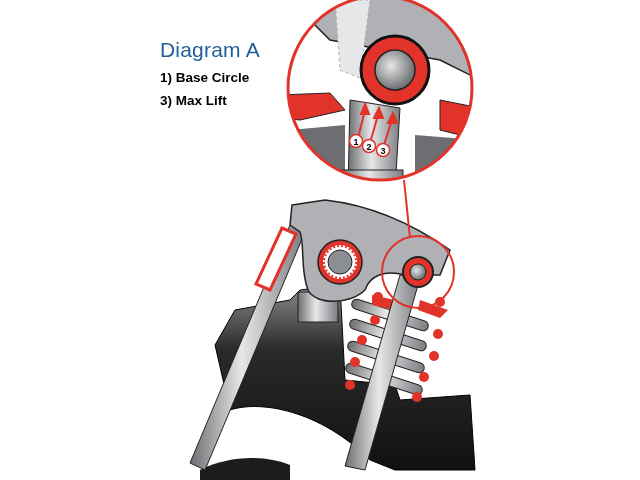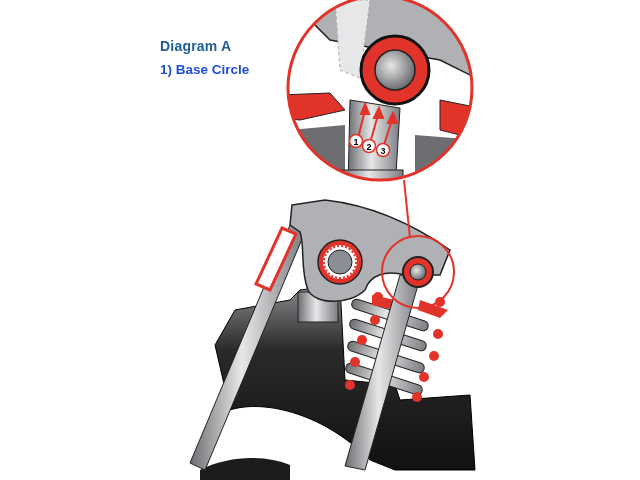--- a/index.html
+++ b/index.html
@@ -1,27 +1,28 @@
 <!DOCTYPE html>
 <html><head>
 <meta charset="utf-8">
 <style>
   html,body{margin:0;padding:0;background:#ffffff;}
   body{width:640px;height:480px;position:relative;overflow:hidden;font-family:"Liberation Sans",sans-serif;}
   .legend{position:absolute;left:160px;top:38px;}
-  .legend-title{color:#1f5e99;font-weight:bold;font-size:14px;margin:0 0 8px 0;letter-spacing:0.2px;}
-  .legend-item{color:#1d4ed8;font-weight:bold;font-size:13.5px;margin:0 0 8px 0;}
+  .legend-title{color:#1f5e99;font-weight:normal;font-size:21px;margin:0 0 8px 0;letter-spacing:0.2px;}
+  .legend-item{color:#000000;font-weight:bold;font-size:13.5px;margin:0 0 8px 0;}
   svg{position:absolute;left:0;top:0;}
 </style>
 </head>
 <body>
 
 <div class="legend">
   <div class="legend-title">Diagram A</div>
   <div class="legend-item">1) Base Circle</div>
+  <div class="legend-item">3) Max Lift</div>
 </div>
 
 <svg width="640" height="480" viewBox="0 0 640 480">
   <defs>
     <linearGradient id="rod" x1="0" y1="0" x2="1" y2="0">
       <stop offset="0" stop-color="#6d6e71"></stop>
       <stop offset="0.45" stop-color="#e6e7e8"></stop>
       <stop offset="1" stop-color="#7b7c80"></stop>
     </linearGradient>
     <linearGradient id="head" x1="0" y1="0" x2="0" y2="1">

